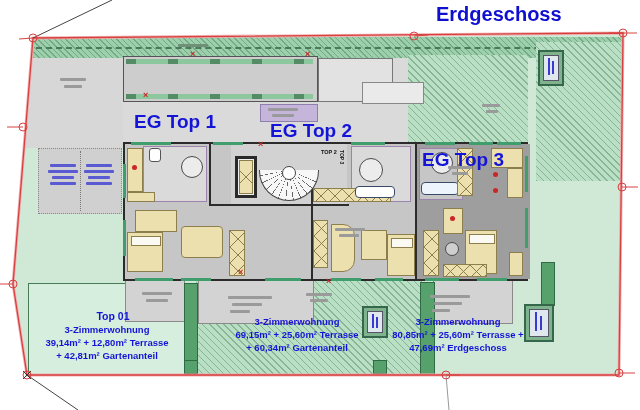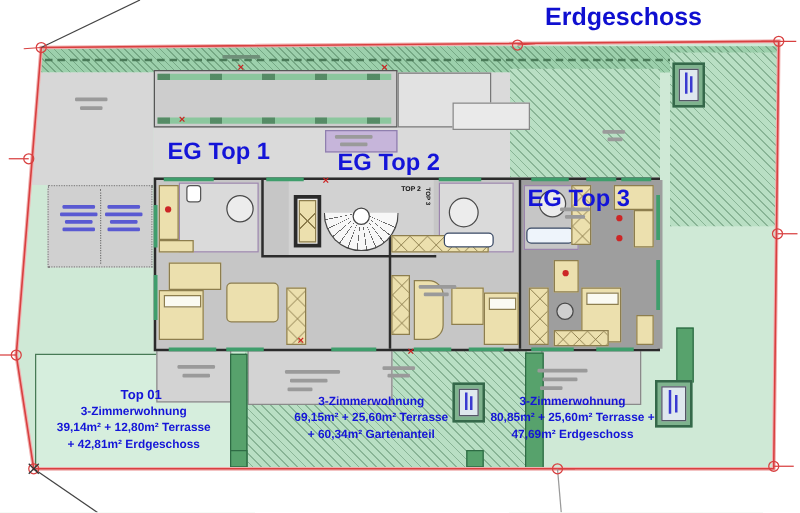--- a/index.html
+++ b/index.html
@@ -253,21 +253,21 @@
   <div class="unitlab" style="left:270px;top:120px;">EG Top 2</div>
   <div class="unitlab" style="left:422px;top:109px;margin-top:40px;">EG Top 3</div>
 
   <div class="a" style="left:321px;top:149px;font-size:5.5px;font-weight:bold;color:#111;">TOP 2</div>
   <div class="a" style="left:345px;top:150px;font-size:5px;font-weight:bold;color:#111;transform:rotate(90deg);transform-origin:0 0;">TOP 3</div>
 
   <div class="infobox" style="left:18px;top:310px;width:178px;">
     <div class="nm">Top 01</div>
     <div class="ln">3-Zimmerwohnung</div>
     <div class="ln">39,14m² + 12,80m² Terrasse</div>
-    <div class="ln">+ 42,81m² Erdgeschoss</div>
+    <div class="ln">+ 42,81m² Gartenanteil</div>
   </div>
   <div class="infobox" style="left:203px;top:315px;width:188px;">
     <div class="ln">3-Zimmerwohnung</div>
     <div class="ln">69,15m² + 25,60m² Terrasse</div>
     <div class="ln">+ 60,34m² Gartenanteil</div>
   </div>
   <div class="infobox" style="left:358px;top:315px;width:200px;">
     <div class="ln">3-Zimmerwohnung</div>
     <div class="ln">80,85m² + 25,60m² Terrasse +</div>
     <div class="ln">47,69m² Erdgeschoss</div>

